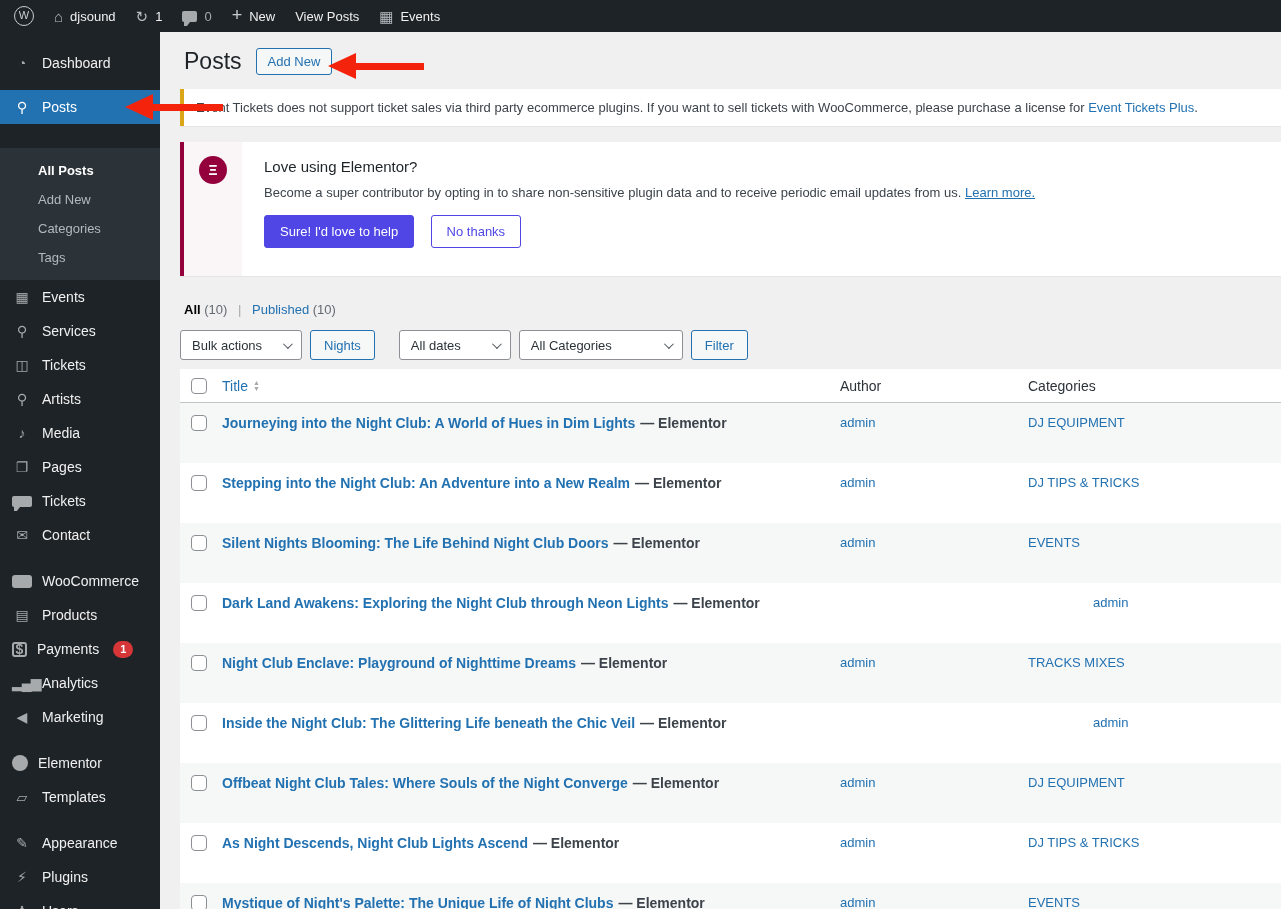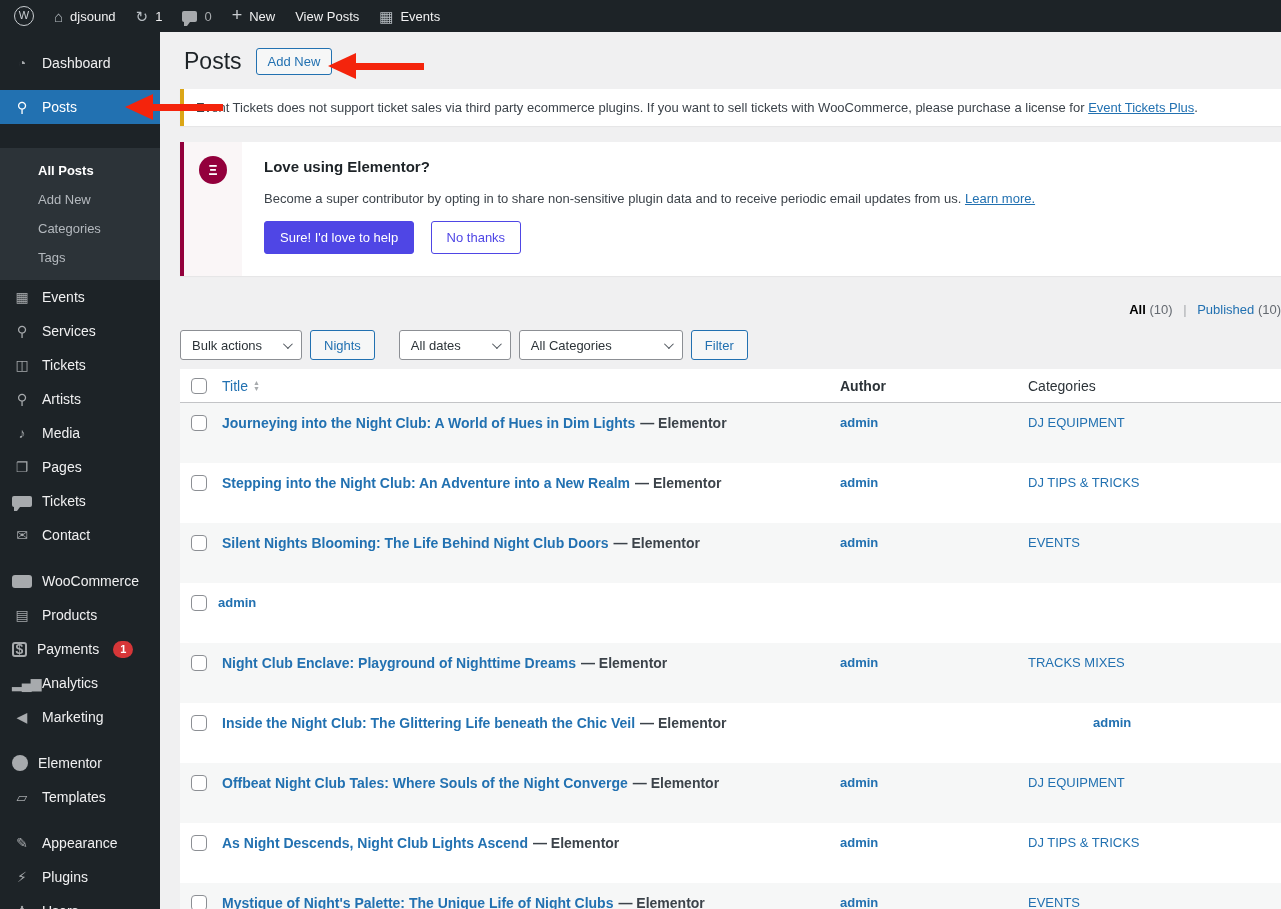--- a/index.html
+++ b/index.html
@@ -60,52 +60,52 @@
   .arrow .shaft { height:7px; background:#f4240c; }
   #arrow-addnew { left:328px; top:53px; }
   #arrow-addnew .shaft { width:68px; }
   #arrow-posts { left:125px; top:94px; }
   #arrow-posts .shaft { width:70px; }
 
   .notice {
     margin:14px 0 0 20px; background:#fff; border-left:4px solid #dba617;
     box-shadow:0 1px 1px rgba(0,0,0,.04); padding:11px 12px; font-size:13px; color:#3c434a;
   }
-  .notice a { color:#2271b1; text-decoration:underline; }
+  .notice a { color:#2271b1; }
 
   .e-notice {
     margin:16px 0 0 20px; background:#fff; border-left:4px solid #93003c;
     box-shadow:0 1px 1px rgba(0,0,0,.04); display:flex; height:134px;
   }
   .e-icon-col { width:58px; background:#faf6f7; display:flex; justify-content:center; padding-top:14px; flex:none; }
   .e-logo { width:28px; height:28px; border-radius:50%; background:#93003c; color:#fff; font-size:14px; line-height:28px; text-align:center; font-weight:700; }
   .e-body { padding:13px 20px 0 22px; }
-  .e-title { font-size:15px; font-weight:700; color:#1d2327; margin:3px 0 16px; }
+  .e-title { font-size:15px; font-weight:400; color:#1d2327; margin:3px 0 10px; }
   .e-text { font-size:13px; color:#3c434a; margin:0 0 15px; }
   .e-text a { color:#2271b1; text-decoration:underline; }
   .e-btn-primary { background:#4f46e5; color:#fff; border:1px solid #4f46e5; border-radius:3px; padding:8px 15px; font-size:13px; font-weight:500; margin-right:12px; cursor:pointer; }
   .e-btn-secondary { background:#fff; color:#4f46e5; border:1px solid #4f46e5; border-radius:3px; padding:8px 15px; font-size:13px; cursor:pointer; }
 
-  .views { margin:26px 0 0 24px; font-size:13px; color:#646970; height:20px;text-align:right; }
+  .views { margin:26px 0 0 24px; font-size:13px; color:#646970; height:20px; }
   .views .current-view { color:#000; font-weight:600; }
   .views a { color:#2271b1; text-decoration:none; }
   .views .sep { margin:0 7px; color:#a7aaad; }
 
   .controls { margin:8px 0 0 20px; display:flex; align-items:center; }
   .select { display:flex; align-items:center; justify-content:space-between; background:#fff; border:1px solid #8c8f94; border-radius:3px; height:30px; padding:0 11px; font-size:13px; color:#2c3338; cursor:pointer; }
   .chev { width:7px; height:7px; border-right:1.6px solid #50575e; border-bottom:1.6px solid #50575e; transform:rotate(45deg) translateY(-2px); margin-left:10px; flex:none; }
   .btn { background:#f6f7f7; border:1px solid #2271b1; color:#2271b1; border-radius:3px; height:30px; padding:0 13px; font-size:13px; cursor:pointer; }
   .sp8 { width:8px; flex:none; } .sp24 { width:24px; flex:none; }
 
   
   .table { margin:9px 0 0 20px; background:#fff; }
   .thead { display:flex; align-items:center; height:34px; border-bottom:1px solid #c3c4c7; font-size:14px; color:#2c3338; background:#fff; }
   .col-cb { width:38px; flex:none; display:flex; justify-content:center; }
   .col-title { flex:1; padding-left:4px; }
-  .col-author { width:188px; flex:none;font-weight:bold; }
+  .col-author { width:188px; flex:none; }
   .col-cat { width:253px; flex:none; }
   .thead .col-title a { color:#2271b1; text-decoration:none; display:inline-flex; align-items:center; }
   .sort { display:inline-flex; flex-direction:column; margin-left:5px; color:#a7aaad; font-size:7px; line-height:6px; }
   .cb { width:16px; height:16px; border:1px solid #8c8f94; border-radius:4px; background:#fff; display:inline-block; cursor:pointer; }
 
   .trow { display:flex; height:60px; padding-top:12px; font-size:13px; }
   .trow.alt { background:#f6f7f7;justify-content:space-between; }
   .trow .col-cb { align-items:flex-start; }
   .row-title { color:#2271b1; font-weight:600; font-size:14px; text-decoration:none; }
   .row-suffix { color:#3c434a; font-weight:600; font-size:14px; margin-left:5px; }
@@ -332,20 +332,21 @@
             <span class="cb"></span>
           </span>
           <span class="col-title"><a class="row-title">Silent Nights Blooming: The Life Behind Night Club Doors</a><span class="row-suffix">— Elementor</span></span>
           <span class="col-author"><a class="row-author">admin</a></span>
           <span class="col-cat"><a class="row-cat">EVENTS</a></span>
         </div>
         <div class="trow">
           <span class="col-cb">
             <span class="cb"></span>
           </span>
+          <span class="col-title"><a class="row-title">Dark Land Awakens: Exploring the Night Club through Neon Lights</a><span class="row-suffix">— Elementor</span></span>
           <span class="col-author"><a class="row-author">admin</a></span>
         </div>
         <div class="trow alt">
           <span class="col-cb">
             <span class="cb"></span>
           </span>
           <span class="col-title"><a class="row-title">Night Club Enclave: Playground of Nighttime Dreams</a><span class="row-suffix">— Elementor</span></span>
           <span class="col-author"><a class="row-author">admin</a></span>
           <span class="col-cat"><a class="row-cat">TRACKS MIXES</a></span>
         </div>

